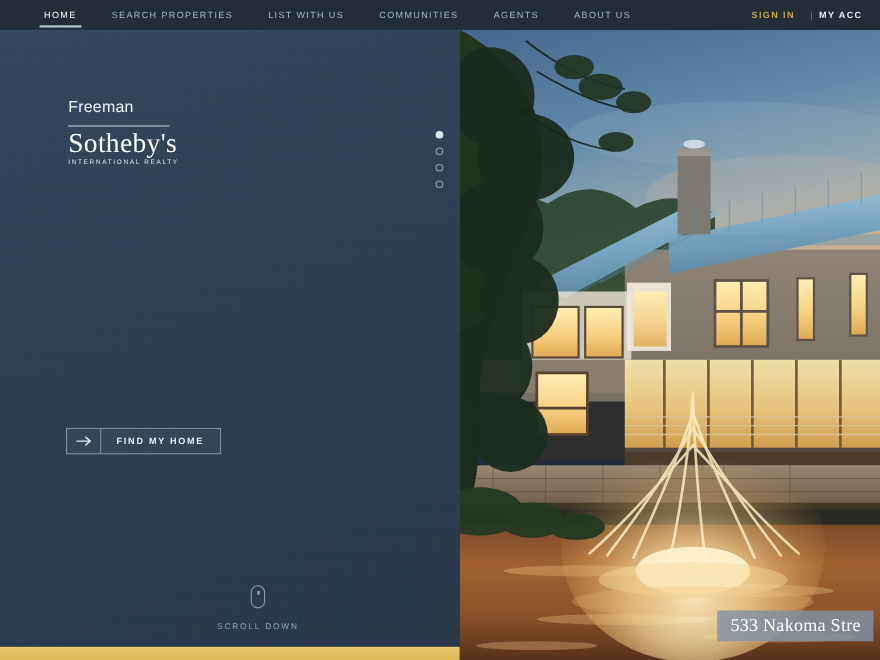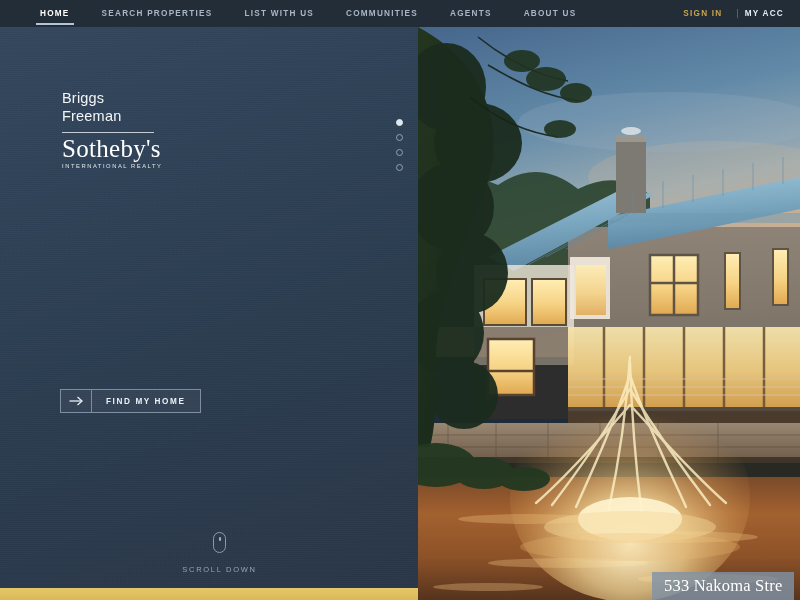--- a/index.html
+++ b/index.html
@@ -22,21 +22,21 @@
   }
   .nav-left { display:flex; align-items:center; height:100%; padding-left:24px; }
   .nav-right { display:flex; align-items:center; height:100%; margin-left:auto; padding-right:0px; }
   .nav-item {
     position:relative;
     height:100%;
     display:flex; align-items:center;
     padding:0 16px;
     font-size:8.2px;
     letter-spacing:1.25px;
-    font-weight:bold;
+    font-weight:normal;
     color:#a9b6c4;
     cursor:pointer;
     white-space:nowrap;
   }
   .nav-item.active { color:#ffffff; }
   .nav-item.active .nav-underline {
     position:absolute;
     left:12px; right:12px; bottom:2px;
     height:2.5px;
     background:#b3c6d6;
@@ -157,21 +157,21 @@
     padding:0 14px;
     font-size:8.2px;
     letter-spacing:1.6px;
     font-weight:bold;
     color:#eaf0f6;
     white-space:nowrap;
   }
 
   
   .scroll {
-    position:absolute; left:0; top:505px; width:418px;
+    position:absolute; left:15px; top:505px; width:418px;
     display:flex; flex-direction:column; align-items:center;
     cursor:pointer;
     padding-left:21px;
   }
   .mouse {
     width:13px; height:21px;
     border:1.2px solid #8b9cae;
     border-radius:7px;
     position:relative;
   }
@@ -205,21 +205,21 @@
     width:382px; height:573px;
     overflow:hidden;
     background:#1d2b3a;
     z-index:10;
   }
   .photo svg { display:block; width:382px; height:573px; }
 
   
   .caption {
     position:absolute;
-    left:652px; top:572px;
+    left:652px; top:555px;
     height:28px;
     display:flex; align-items:center;
     padding:0 12px;
     background:rgba(128,146,166,0.82);
     z-index:35;
     white-space:nowrap;
     overflow:hidden;
     max-width:148px;
   }
   .caption-text {
@@ -433,21 +433,20 @@
         <ellipse cx="18" cy="438" rx="40" ry="22"></ellipse>
         <ellipse cx="66" cy="446" rx="30" ry="16"></ellipse>
         <ellipse cx="106" cy="452" rx="26" ry="12"></ellipse>
       </g>
     </svg>
   </div>
 
   <div class="left-panel">
 
     <div class="logo">
-      <div class="logo-briggs">Briggs</div>
       <div class="logo-briggs">Freeman</div>
       <div class="logo-rule"></div>
       <div class="logo-sothebys">Sotheby's</div>
       <div class="logo-intl">INTERNATIONAL REALTY</div>
     </div>
 
     <div class="dots">
       <div class="dot active"></div>
       <div class="dot"></div>
       <div class="dot"></div>

